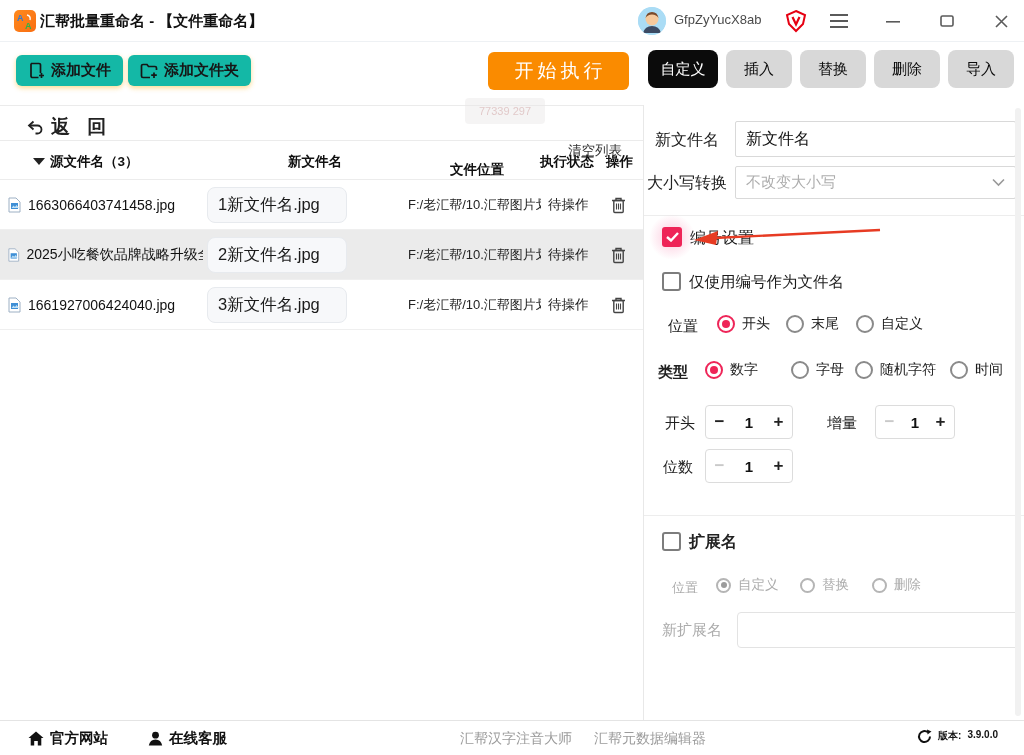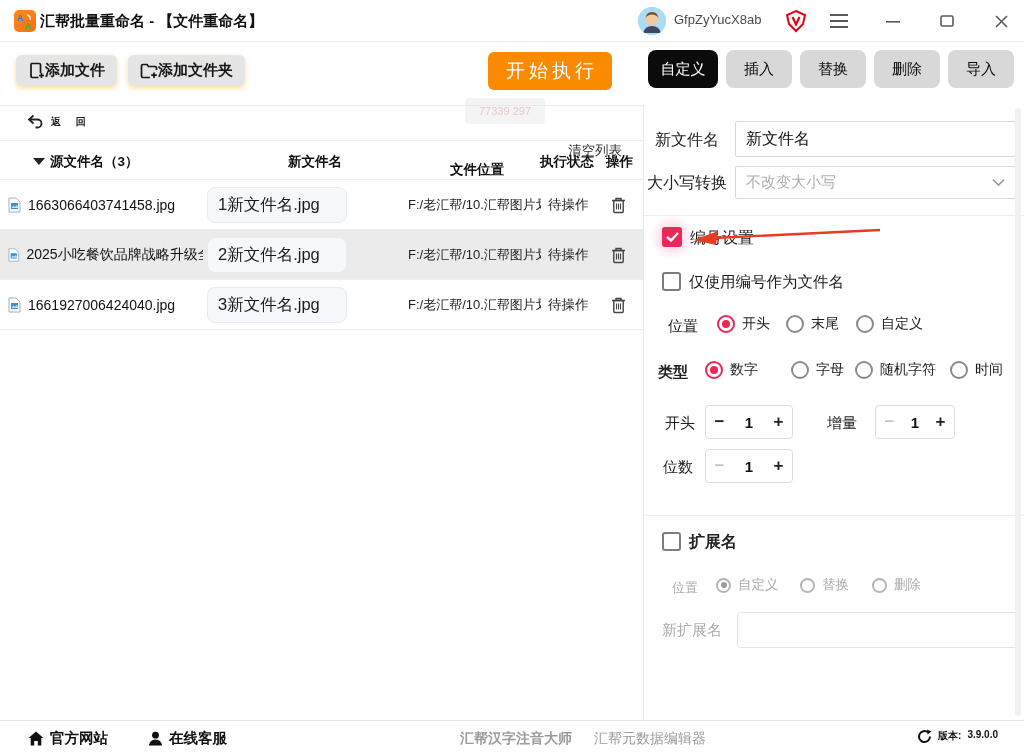--- a/index.html
+++ b/index.html
@@ -19,32 +19,32 @@
   .avatar { position:absolute; left:638px; top:7px; width:28px; height:28px; border-radius:50%;
     background:#aadcf5; overflow:hidden; }
   .username { position:absolute; left:674px; top:12px; font-size:13px; color:#4a4a4a; }
   .vip-badge { position:absolute; left:784px; top:9px; }
   .win-controls { position:absolute; right:14px; top:0; height:42px; display:flex; align-items:center; gap:36px; }
   .win-btn { width:18px; height:18px; display:flex; align-items:center; justify-content:center; cursor:pointer; }
 
   
   .left-area { position:absolute; left:0; top:42px; width:644px; bottom:35px; background:#fff; }
   .btn-yellow { position:absolute; top:13px; height:31px; border-radius:6px;
-    background:#e5e5e5; box-shadow:0 2px 5px rgba(248,176,8,.45);
-    display:flex; align-items:center; padding:11px 12px;
+    background:#14b8a6; box-shadow:0 2px 5px rgba(248,176,8,.45);
+    display:flex; align-items:center; gap:6px; padding:11px 12px;
     font-size:15px; font-weight:bold; color:#161616; cursor:pointer; }
   .btn-add-file { left:16px; }
   .btn-add-folder { left:128px; }
-  .btn-start { position:absolute; left:488px; top:10px; width:124px; height:38px;
+  .btn-start { position:absolute; left:488px; top:10px; width:141px; height:38px;
     background:#fa8b00; border-radius:6px; color:#fff; font-size:19px; letter-spacing:4px;
     display:flex; align-items:center; justify-content:center; padding-left:4px; cursor:pointer; }
   .back-row { position:absolute; left:0; top:63px; width:644px; height:36px;
     border-top:1px solid #ebebeb; border-bottom:1px solid #ebebeb; }
   .back-link { position:absolute; left:27px; top:8px; display:flex; align-items:center; gap:8px;
-    font-size:10px; font-weight:bold; color:#222; letter-spacing:6px; cursor:pointer; }
+    font-size:19px; font-weight:bold; color:#222; letter-spacing:6px; cursor:pointer; }
   .clear-link { position:absolute; right:22px; top:10px; font-size:13.5px; color:#333; cursor:pointer;margin-top:26px; }
   .watermark { position:absolute; left:465px; top:-8px; width:80px; height:26px; border-radius:4px;
     background:rgba(232,230,230,.45); color:rgba(190,120,120,.35); font-size:11px;
     display:flex; align-items:center; justify-content:center; pointer-events:none; }
 
   .table-head { position:absolute; left:0; top:99px; width:644px; height:39px; border-bottom:1px solid #ececec; }
   .th { position:absolute; top:12px; font-size:13.5px; font-weight:bold; color:#111; white-space:nowrap; }
   .tri-down { display:inline-block; width:0; height:0; border-left:6px solid transparent;
     border-right:6px solid transparent; border-top:7px solid #222; margin-right:5px; vertical-align:1px; }
   .th-src { left:33px; } .th-new { left:288px; } .th-loc { left:450px;margin-top:8px; }
@@ -118,21 +118,21 @@
     background:#f1f1f1; border-radius:3px; }
 
   
   .statusbar { position:absolute; left:0; bottom:0; width:1024px; height:35px; background:#fff;
     border-top:1px solid #e4e4e4; }
   .sb-item { position:absolute; top:0; height:35px; display:flex; align-items:center; gap:6px;
     font-size:14.5px; font-weight:bold; color:#111; cursor:pointer; }
   .sb-site { left:28px; } .sb-support { left:148px; }
   .sb-link { position:absolute; top:0; height:35px; display:flex; align-items:center;
     font-size:14px; color:#9b9b9b; cursor:pointer; }
-  .sb-link1 { left:460px;font-weight:bold; } .sb-link2 { left:594px; }
+  .sb-link1 { left:460px; } .sb-link2 { left:594px; }
   .sb-version { position:absolute; right:26px; top:8px; height:35px; display:flex; align-items:flex-start; gap:6px;
     font-size:10px; font-weight:bold; color:#111; }
 </style>
 </head>
 <body>
 
 <div class="titlebar">
   <div class="app-icon">
     <svg width="22" height="22" viewBox="0 0 22 22">
       <text x="3" y="11" font-size="9" font-weight="bold" fill="#2e7bd6" font-family="sans-serif">A</text>

